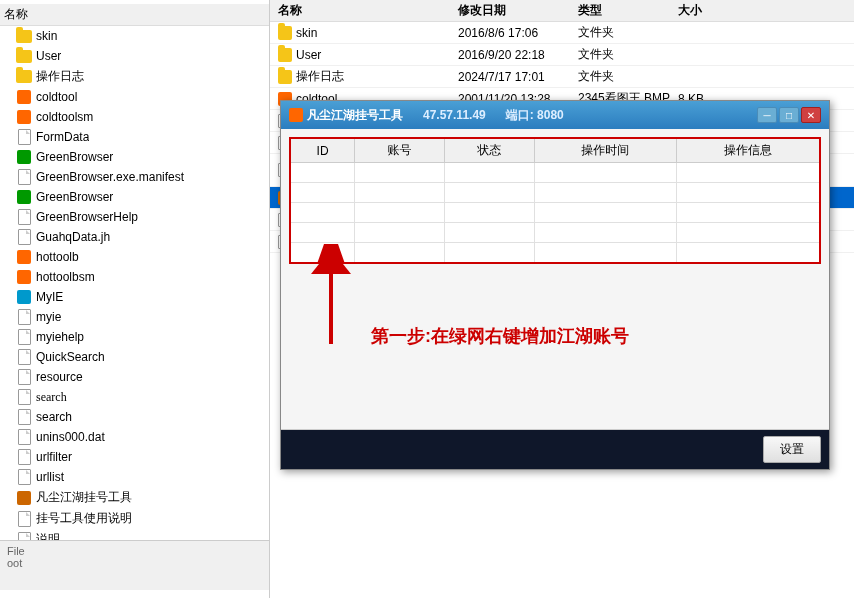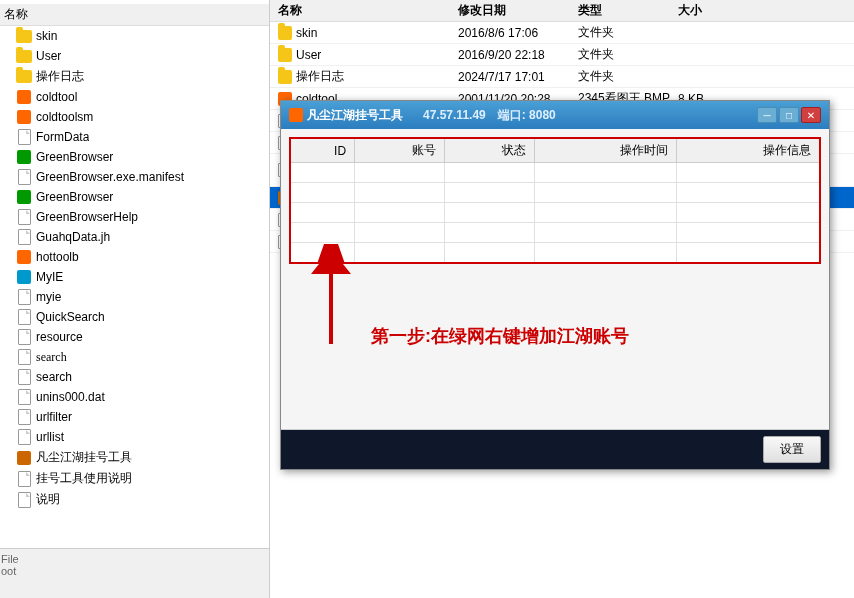--- a/index.html
+++ b/index.html
@@ -200,21 +200,21 @@
       width: 100%;
       border-collapse: collapse;
       background: #fff;
       border: 2px solid #cc0000;
     }
 
     .popup-table th {
       background: #f0f0f0;
       border: 1px solid #ccc;
       padding: 3px 8px;
-      text-align: right;
+      text-align: center;
       font-size: 12px;
       font-weight: normal;
     }
 
     .popup-table td {
       border: 1px solid #e0e0e0;
       padding: 3px 8px;
       font-size: 12px;
       height: 20px;
     }
@@ -247,28 +247,28 @@
     }
 
     .sidebar-items-list {
       overflow-y: auto;
       height: 100%;
     }
 
     
     .left-status {
       position: absolute;
-      bottom: 0; left: 0;
+      bottom: 8px; left: 0;
       width: 270px;
       height: 50px;
       background: #f0f0f0;
       border-top: 1px solid #ccc;
       border-right: 1px solid #ccc;
       font-size: 11px;
-      padding: 4px 1px;
+      padding: 4px 7px;
       color: #666;
     }
   </style>
 </head>
 <body>
 
 <div class="explorer-bg">
 
   <div class="sidebar">
     <div class="left-panel-title">
@@ -343,29 +343,41 @@
           <span style="overflow: hidden; text-overflow: ellipsis;">GuahqData.jh</span>
         </div>
         <div class="file-item">
           <div class="file-icon">
             <div class="icon-orange-sq"></div>
           </div>
           <span style="overflow: hidden; text-overflow: ellipsis; text-align: center;">hottoolb</span>
         </div>
         <div class="file-item">
           <div class="file-icon">
+            <div class="icon-orange-sq"></div>
+          </div>
+          <span style="overflow: hidden; text-overflow: ellipsis;">hottoolbsm</span>
+        </div>
+        <div class="file-item">
+          <div class="file-icon">
             <div class="icon-cyan-sq"></div>
           </div>
           <span style="overflow: hidden; text-overflow: ellipsis;">MyIE</span>
         </div>
         <div class="file-item">
           <div class="file-icon">
             <div class="icon-file"></div>
           </div>
           <span style="overflow: hidden; text-overflow: ellipsis;">myie</span>
+        </div>
+        <div class="file-item">
+          <div class="file-icon">
+            <div class="icon-file"></div>
+          </div>
+          <span style="overflow: hidden; text-overflow: ellipsis;">myiehelp</span>
         </div>
         <div class="file-item">
           <div class="file-icon">
             <div class="icon-file"></div>
           </div>
           <span style="overflow: hidden; text-overflow: ellipsis;">QuickSearch</span>
         </div>
         <div class="file-item">
           <div class="file-icon">
             <div class="icon-file"></div>
@@ -462,21 +474,21 @@
           </div>
           <div>2024/7/17 17:01</div>
           <div>文件夹</div>
           <div></div>
         </div>
         <div class="file-table-row">
           <div style="display: flex; align-items: center; gap: 4px;">
             <div class="icon-orange-sq" style="width: 14px; height: 14px; flex-shrink: 0;"></div>
             <span>coldtool</span>
           </div>
-          <div>2001/11/20 20:28</div>
+          <div>2001/11/20 13:28</div>
           <div>2345看图王 BMP</div>
           <div>8 KB</div>
         </div>
         <div class="file-table-row">
           <div style="display: flex; align-items: center; gap: 4px;">
             <div class="icon-file" style="width: 12px; height: 14px; flex-shrink: 0;"></div>
             <span>unins000.dat</span>
           </div>
           <div>2013/12/7 12:22</div>
           <div>DAT 文件</div>
@@ -530,21 +542,21 @@
       </div>
   </div>
 </div>
 
 <div class="popup-window">
   <div class="popup-titlebar">
     <div class="popup-title-left">
       <div class="popup-title-icon"></div>
       <span>凡尘江湖挂号工具</span>
       <span style="color:#ddeeff; margin-left:16px;">47.57.11.49</span>
-      <span style="color:#ddeeff; margin-left:8px;">端口: 8080</span>
+      <span style="color:#ddeeff; margin-left:16px;">端口: 8080</span>
     </div>
     <div class="popup-controls">
       <button class="win-btn">─</button>
       <button class="win-btn">□</button>
       <button class="win-btn close-btn">✕</button>
     </div>
   </div>
 
   <div class="popup-body">
 

